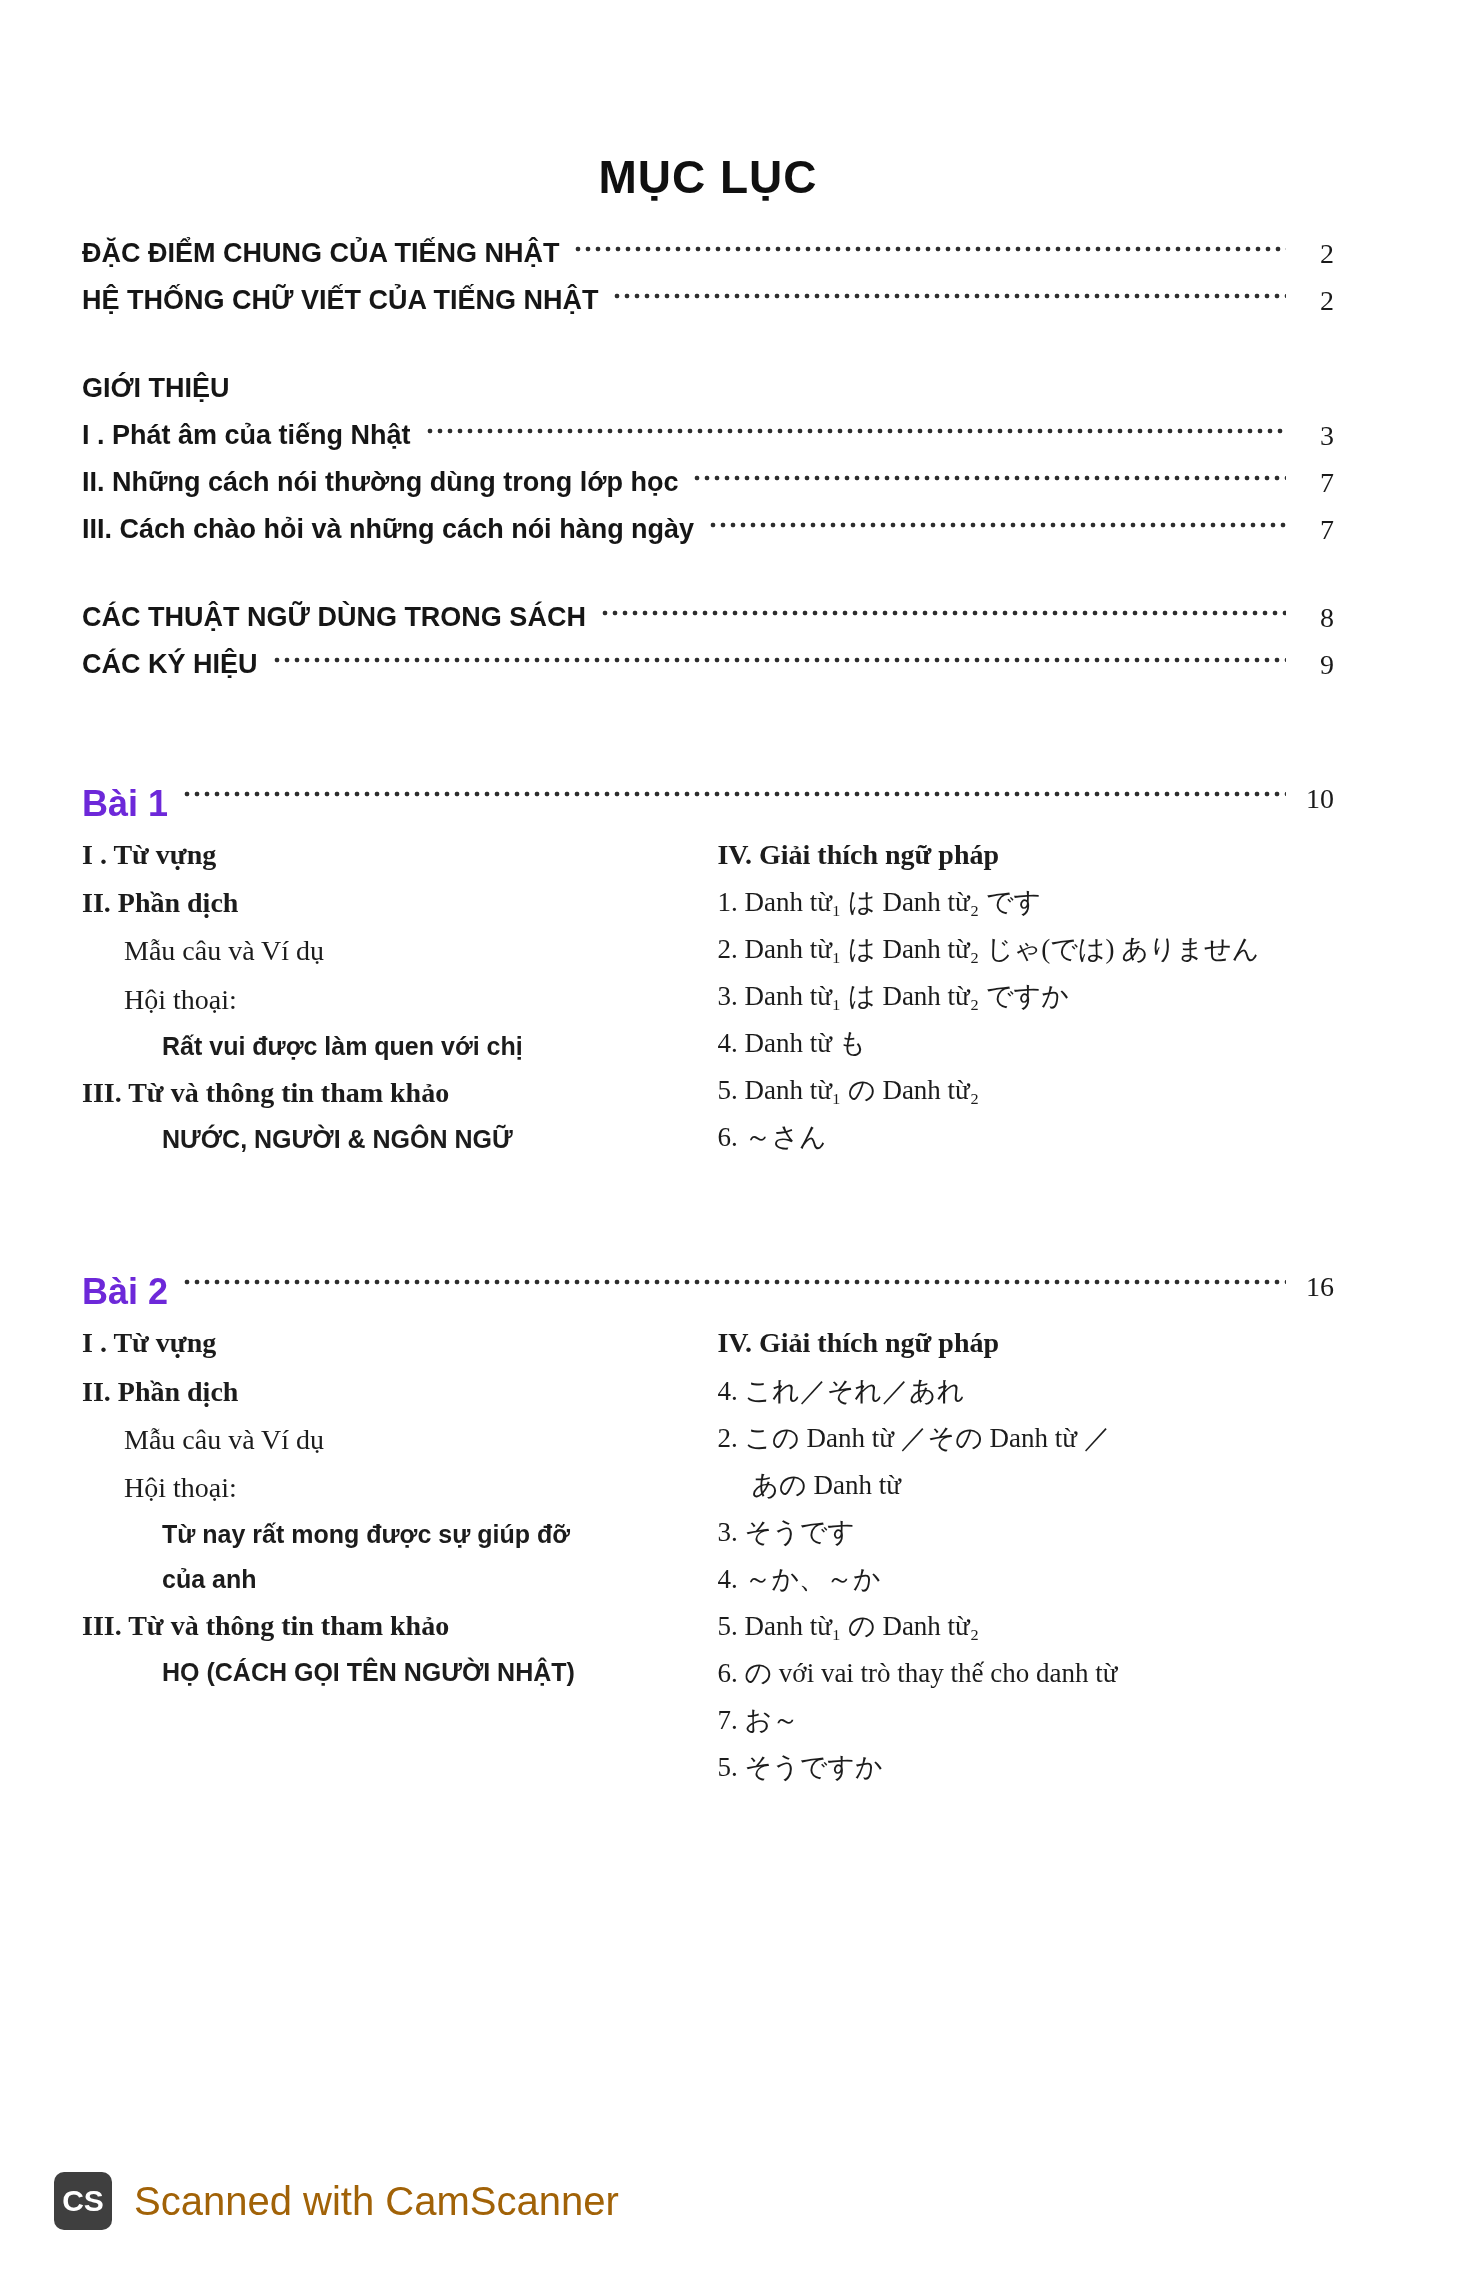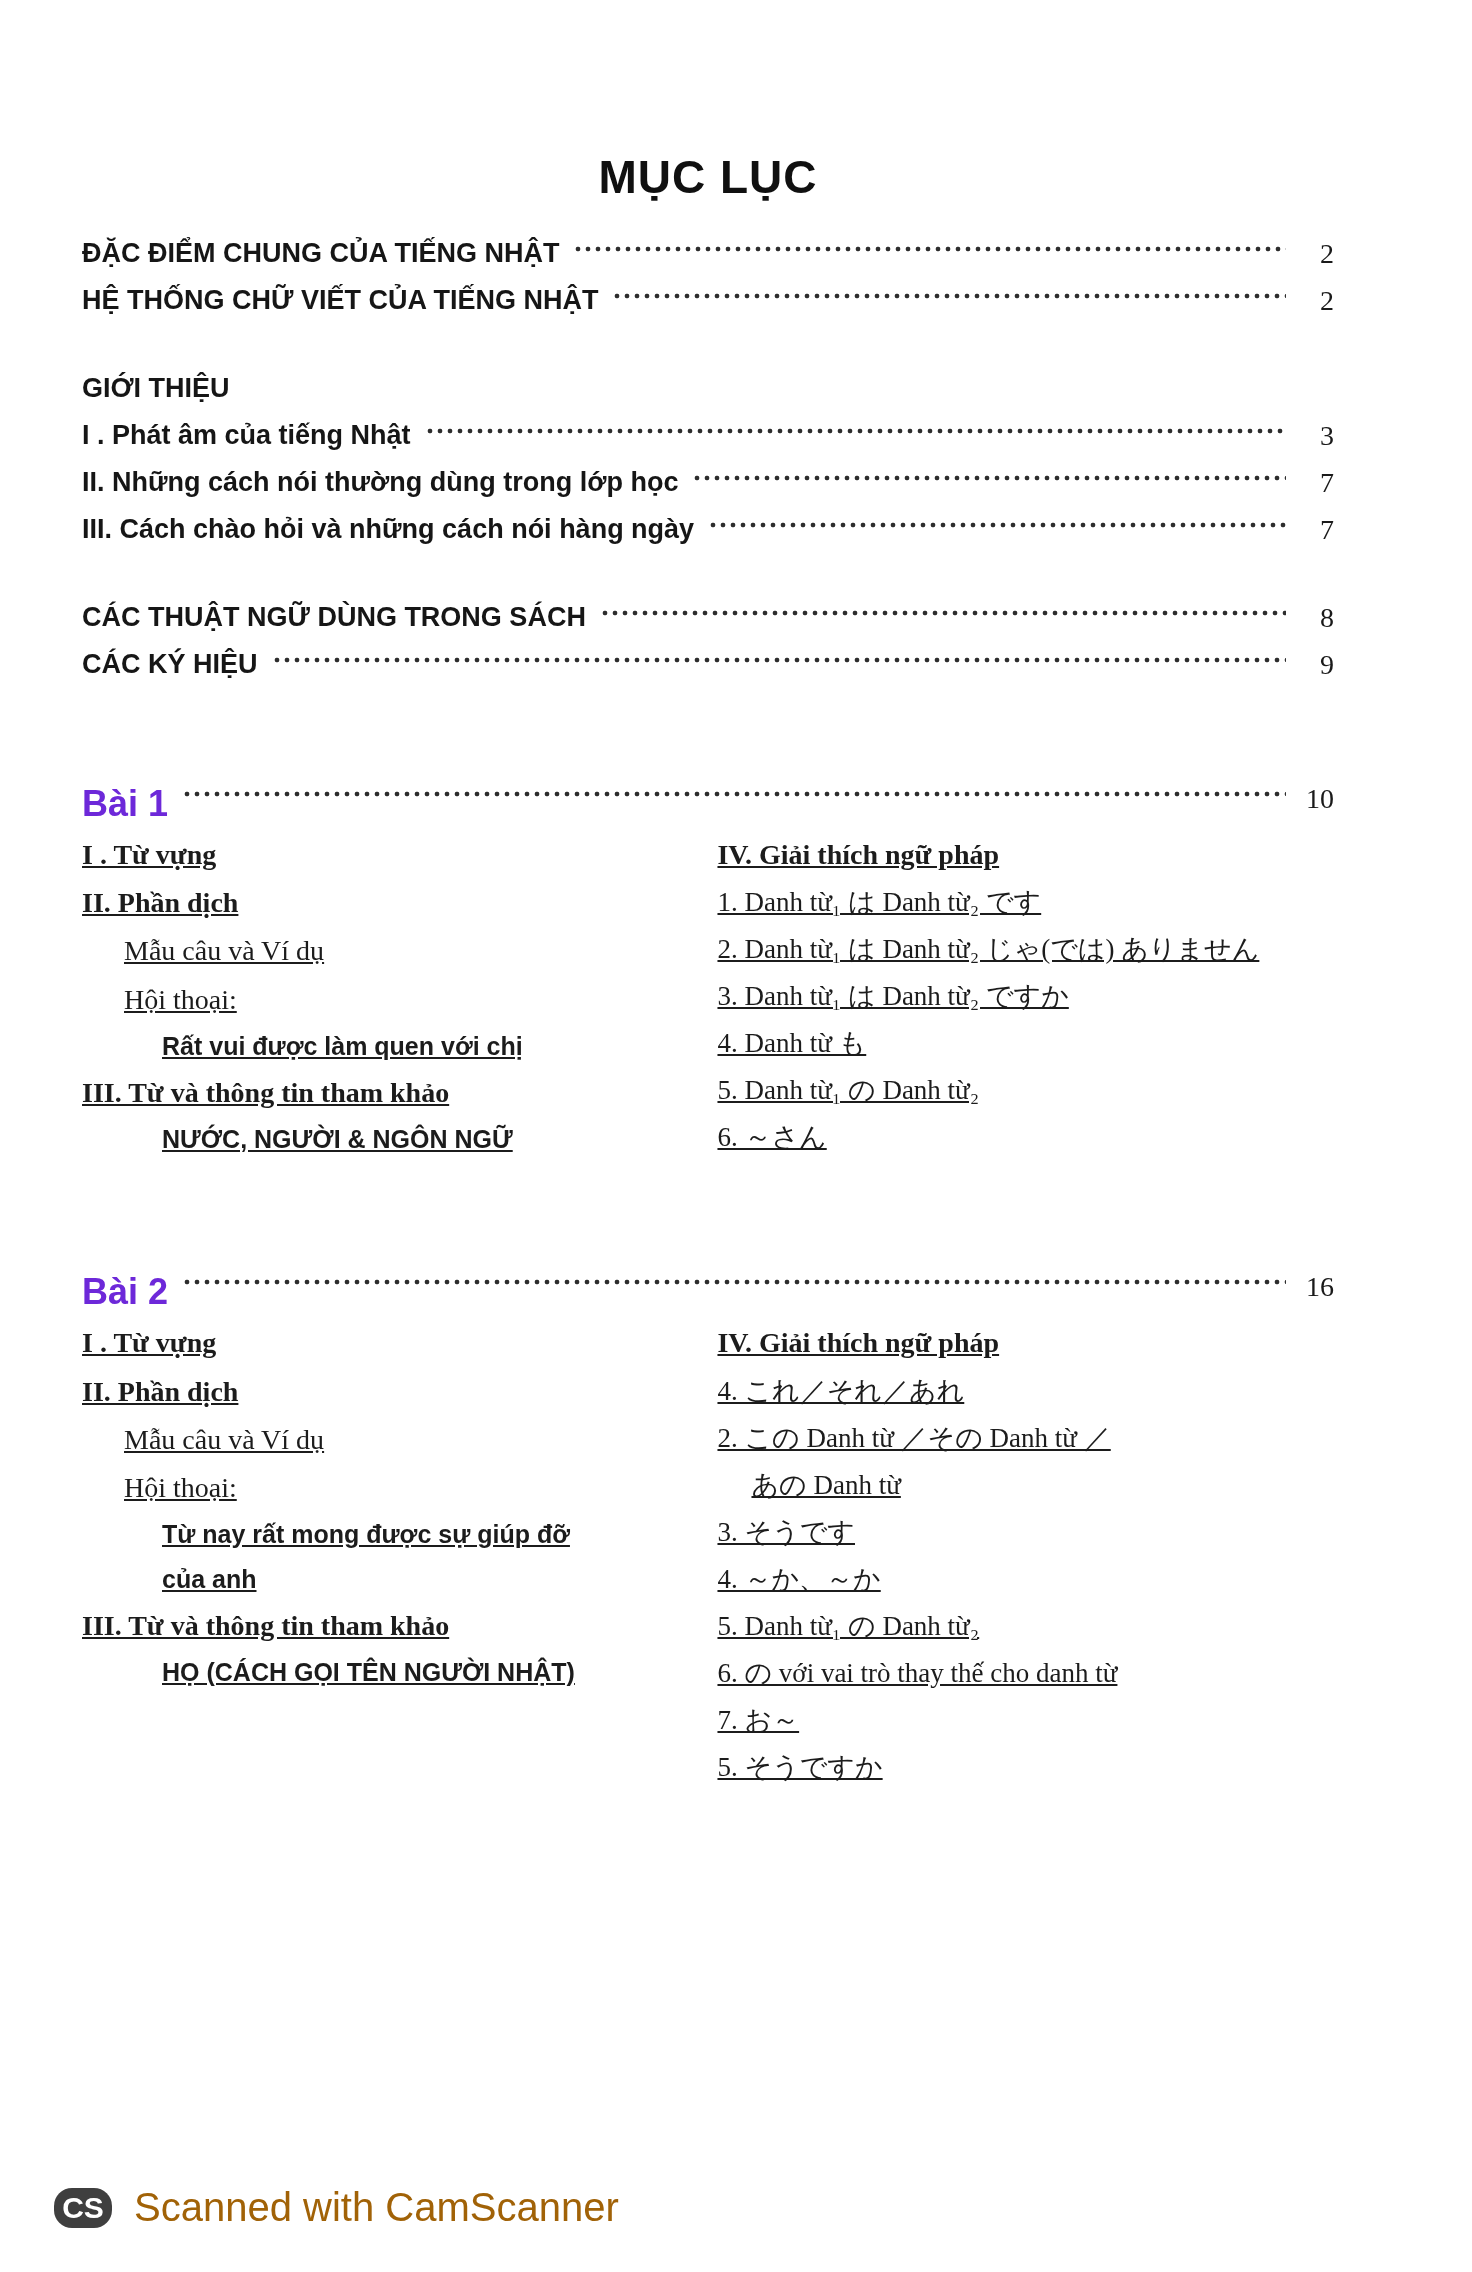--- a/index.html
+++ b/index.html
@@ -53,21 +53,21 @@
   .lesson-title {
     font-size:36px; font-weight:bold; color:#6d28d9;
     font-family:"Liberation Sans", sans-serif;
     white-space:nowrap;
   }
 
   .lesson-cols { display:flex; }
   .col-left  { flex:0 0 49%; }
   .col-right { flex:1; }
 
-  .l, .r { margin-bottom:16px; line-height:1.15;text-decoration:underline; }
+  .l, .r { margin-bottom:16px; line-height:1.15; }
   .l.item {
     font-family:"Liberation Serif", serif;
     font-weight:bold; font-size:28px;
   }
   .l.sub {
     font-family:"Liberation Serif", serif;
     font-size:28px; padding-left:42px;
   }
   .l.deep {
     font-family:"Liberation Sans", sans-serif;
@@ -81,21 +81,21 @@
     font-family:"Liberation Serif", serif;
     font-size:27px; padding-left:22px;
   }
   .r.cont { padding-left:56px; }
 
   .footer {
     position:absolute; left:54px; bottom:42px;
     display:flex; align-items:center; gap:22px;
   }
   .cs-logo {
-    width:58px; height:40px; border-radius:18px;
+    width:58px; height:58px; border-radius:10px;
     background:#3f3f3f; color:#ffffff;
     display:flex; align-items:center; justify-content:center;
     font-size:30px; font-weight:bold;
     font-family:"Liberation Sans", sans-serif;
   }
   .cs-text {
     font-size:40px; color:#a16207;
     font-family:"Liberation Sans", sans-serif;
   }
 </style>

